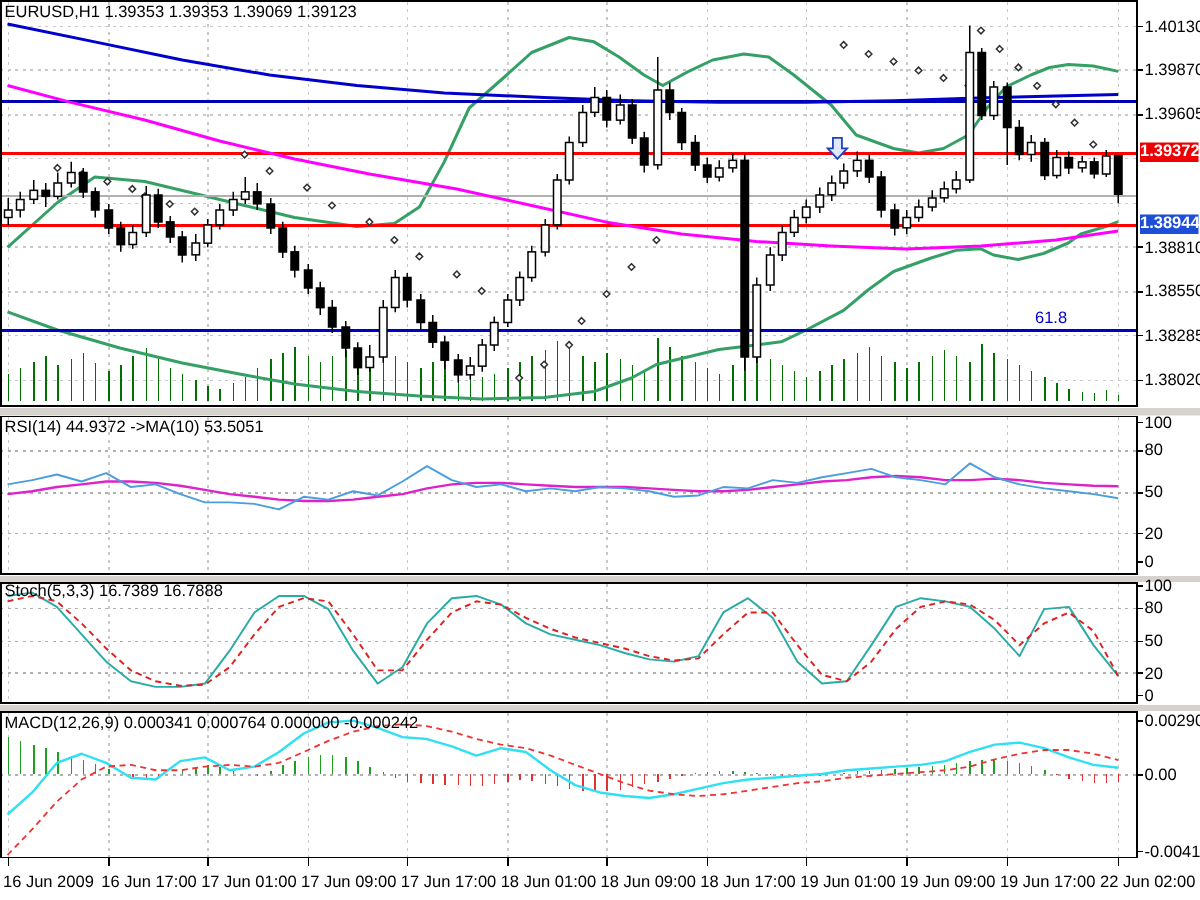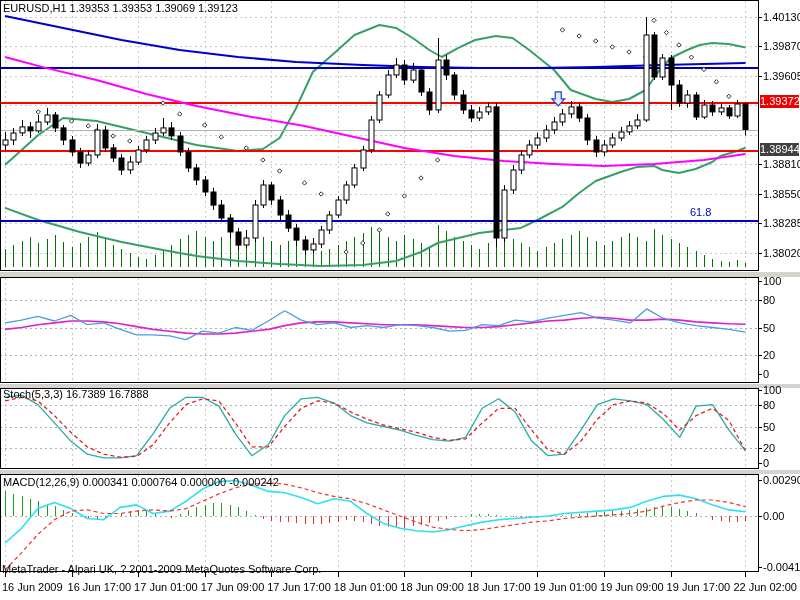--- a/index.html
+++ b/index.html
@@ -2,21 +2,21 @@
 <html><head>
 <meta charset="utf-8">
 <style>
   html,body{margin:0;padding:0;background:#fff;}
   #app{position:relative;width:800px;height:600px;background:#ffffff;overflow:hidden;
        font-family:"Liberation Sans",sans-serif;}
   #cv{position:absolute;left:0;top:0;}
   .lbl{position:absolute;font-size:11px;line-height:12px;color:#000;white-space:nowrap;}
   .fib{color:#0000c8;}
   .badge{position:absolute;left:760px;width:39px;height:13px;line-height:13px;
-         font-size:11px;color:#fff;text-align:left;}
+         font-size:11px;color:#fff;text-align:left;font-weight:bold;}
 </style>
 </head>
 <body>
 
 <div id="app">
   <svg id="cv" width="800" height="600">
       <g>
         <rect x="0" y="0" width="758" height="271" fill="#fff"></rect>
         <rect x="0" y="277" width="758" height="106" fill="#fff"></rect>
         <rect x="0" y="388" width="758" height="81" fill="#fff"></rect>
@@ -598,20 +598,20 @@
         <text x="533.48" y="591" font-size="11" font-family="Liberation Sans, sans-serif" fill="#000" text-anchor="start">19 Jun 01:00</text>
         <line x1="604.5" y1="572" x2="604.5" y2="577" stroke="#000" shape-rendering="crispEdges"></line>
         <text x="600.04" y="591" font-size="11" font-family="Liberation Sans, sans-serif" fill="#000" text-anchor="start">19 Jun 09:00</text>
         <line x1="671.5" y1="572" x2="671.5" y2="577" stroke="#000" shape-rendering="crispEdges"></line>
         <text x="666.6" y="591" font-size="11" font-family="Liberation Sans, sans-serif" fill="#000" text-anchor="start">19 Jun 17:00</text>
         <line x1="745.5" y1="572" x2="745.5" y2="577" stroke="#000" shape-rendering="crispEdges"></line>
         <text x="797" y="591" font-size="11" font-family="Liberation Sans, sans-serif" fill="#000" text-anchor="end">22 Jun 02:00</text>
       </g>
     </svg>
   <div class="lbl" style="left:3px;top:2px">EURUSD,H1 1.39353 1.39353 1.39069 1.39123</div>
+  <div class="lbl" style="left:3px;top:279px">RSI(14) 44.9372 -&gt;MA(10) 53.5051</div>
   <div class="lbl" style="left:3px;top:388px">Stoch(5,3,3) 16.7389 16.7888</div>
   <div class="lbl" style="left:3px;top:476px">MACD(12,26,9) 0.000341 0.000764 0.000000 -0.000242</div>
-  <div class="lbl" style="left:2px;top:563px">MetaTrader - Alpari UK, ? 2001-2009 MetaQuotes Software Corp.</div>
   <div class="lbl fib" style="left:690px;top:206px;width:62px;text-align:left">61.8</div>
   <div class="badge" style="top: 95px; background: rgb(238, 0, 0);">1.39372</div>
   <div class="badge" style="top: 123px; background: rgb(0, 0, 0); margin-left: 48px;">1.39123</div>
-  <div class="badge" style="top: 143px; background: #404040;">1.38944</div>
+  <div class="badge" style="top: 143px; background: #1d4ed8;">1.38944</div>
 </div>
 
 </body></html>

